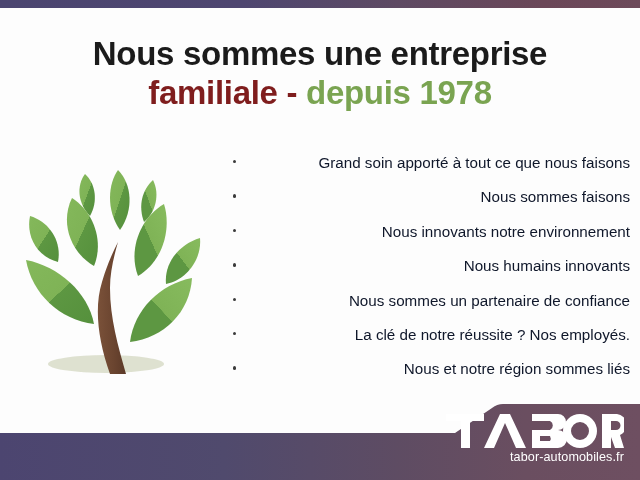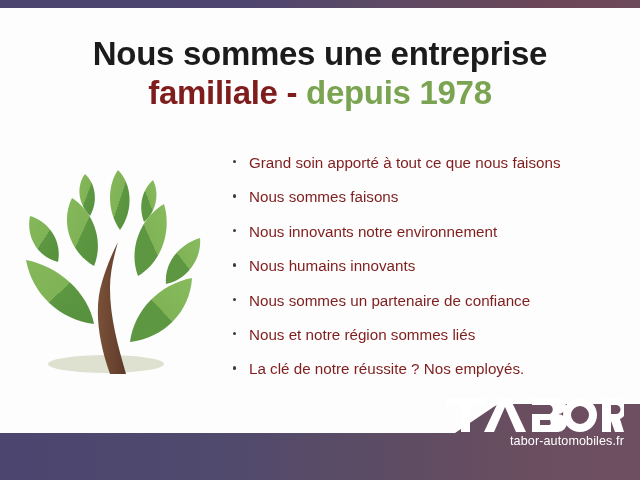--- a/index.html
+++ b/index.html
@@ -70,23 +70,24 @@
     width: 400px;
     margin: 0;
     padding: 0;
     list-style: none;
   }
   .bullets li {
     position: relative;
     height: 34.4px;
     padding-left: 19px;
     font-size: 15.2px;
-    color: #7f1d1d;
+    color: #0f172a;
     line-height: 25px;
     white-space: nowrap;
+    text-align: right;
   }
   .bullets li .dot {
     position: absolute;
     left: 3px;
     top: 10px;
     width: 3.4px;
     height: 3.4px;
     border-radius: 50%;
     background: #3b3b3b;
   }
@@ -98,21 +99,21 @@
     top: 398px;
     width: 640px;
     height: 82px;
   }
   .bottom-bar svg {
     display: block;
   }
   .brand {
     position: absolute;
     right: 14px;
-    top: 398px;
+    top: 414px;
     width: 180px;
     text-align: right;
   }
   .brand-mark {
     display: block;
     height: 34px;
   }
   .brand-url {
     display: block;
     margin-top: 2px;
@@ -204,25 +205,25 @@
     <li>
       <span class="dot"></span>
       <span>Nous humains innovants</span>
     </li>
     <li>
       <span class="dot"></span>
       <span>Nous sommes un partenaire de confiance</span>
     </li>
     <li>
       <span class="dot"></span>
+      <span>La clé de notre réussite ? Nos employés.</span>
+    </li>
+    <li>
+      <span class="dot"></span>
       <span>Nous et notre région sommes liés</span>
-    </li>
-    <li>
-      <span class="dot"></span>
-      <span>La clé de notre réussite ? Nos employés.</span>
     </li>
   </ul>
 
   <div class="bottom-bar">
     <svg width="640" height="82" viewBox="0 0 640 82" xmlns="http://www.w3.org/2000/svg">
       <defs>
         <linearGradient id="barGrad" x1="0" y1="0" x2="1" y2="0">
           <stop offset="0%" stop-color="#4c4570"></stop>
           <stop offset="35%" stop-color="#504a6d"></stop>
           <stop offset="62%" stop-color="#5e4c63"></stop>

